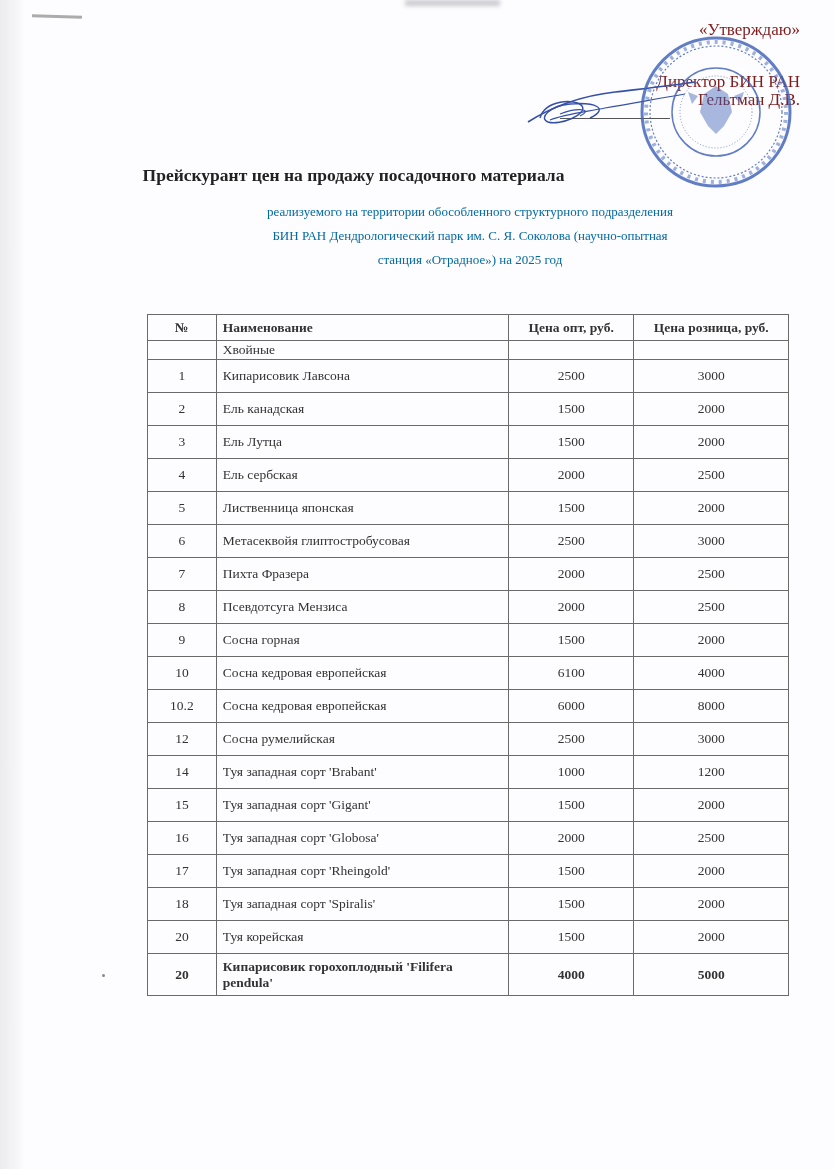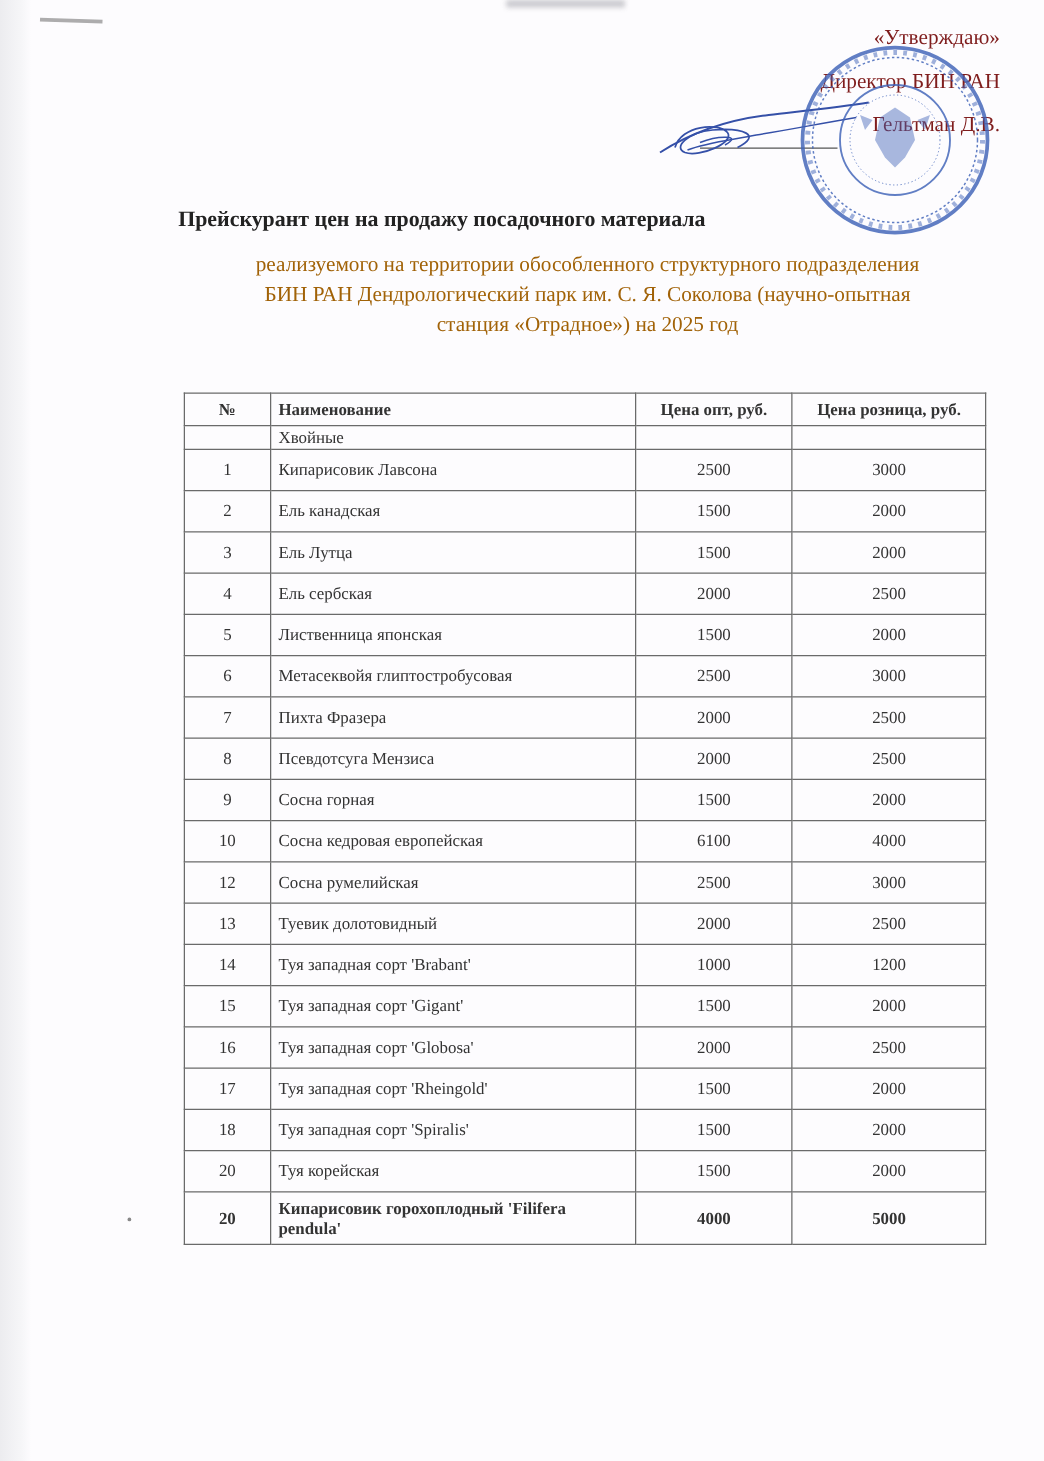--- a/index.html
+++ b/index.html
@@ -17,32 +17,32 @@
   .corner-mark {
     position: absolute; left: 32px; top: 15px; width: 50px; height: 3px;
     background: #8a8a8a; transform: rotate(2deg); opacity: .7;
   }
   .top-blur {
     position: absolute; left: 405px; top: 0; width: 95px; height: 6px;
     background: #bdbdc3; filter: blur(2px); opacity: .8;
   }
   .approve { position: absolute; right: 35px; text-align: right; font-size: 17px; color: #7f1d1d; z-index: 1; }
   .approve.l1 { top: 20px; }
-  .approve.l2 { top: 55px; }
+  .approve.l2 { top: 72px; }
   .approve.l3 { top: 90px; }
   .sig-line { position: absolute; left: 560px; top: 118px; width: 110px; height: 1px; background: #555; }
   .signature { position: absolute; left: 520px; top: 78px; width: 180px; height: 60px; z-index: 2; }
   .stamp { position: absolute; left: 638px; top: 34px; width: 156px; height: 156px; z-index: 3; opacity: .82; }
   .title {
     position: absolute; top: 165px; left: 0; width: 707px; text-align: center;
     font-weight: bold; font-size: 17.5px; color: #222;
   }
   .subtitle {
     position: absolute; top: 200px; left: 140px; width: 660px; text-align: center;
-    font-size: 17px; line-height: 24px; color: #a16207;
+    font-size: 13px; line-height: 24px; color: #0369a1;
   }
   table.prices {
     position: absolute; left: 147px; top: 314px; width: 642px;
     border-collapse: collapse; font-size: 13.5px; color: #333;
   }
   table.prices td, table.prices th {
     border: 1px solid #6a6a6a; padding: 0 6px; height: 32px;
   }
   table.prices th { font-weight: bold; height: 25px; font-size: 13.5px; }
   table.prices tr.group td { height: 18px; font-weight: normal; }
@@ -159,30 +159,30 @@
         <td class="c-opt">1500</td>
         <td class="c-ret">2000</td>
       </tr>
       <tr>
         <td class="c-num">10</td>
         <td class="c-name">Сосна кедровая европейская</td>
         <td class="c-opt">6100</td>
         <td class="c-ret">4000</td>
       </tr>
       <tr>
+        <td class="c-num">10.2</td>
+        <td class="c-name">Сосна кедровая европейская</td>
+        <td class="c-opt">6000</td>
+        <td class="c-ret">8000</td>
+      </tr>
+      <tr>
         <td class="c-num">12</td>
         <td class="c-name">Сосна румелийская</td>
         <td class="c-opt">2500</td>
         <td class="c-ret">3000</td>
-      </tr>
-      <tr>
-        <td class="c-num">13</td>
-        <td class="c-name">Туевик долотовидный</td>
-        <td class="c-opt">2000</td>
-        <td class="c-ret">2500</td>
       </tr>
       <tr>
         <td class="c-num">14</td>
         <td class="c-name">Туя западная сорт 'Brabant'</td>
         <td class="c-opt">1000</td>
         <td class="c-ret">1200</td>
       </tr>
       <tr>
         <td class="c-num">15</td>
         <td class="c-name">Туя западная сорт 'Gigant'</td>

